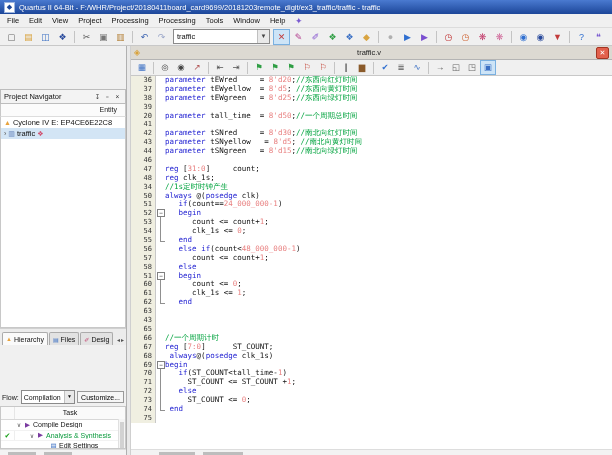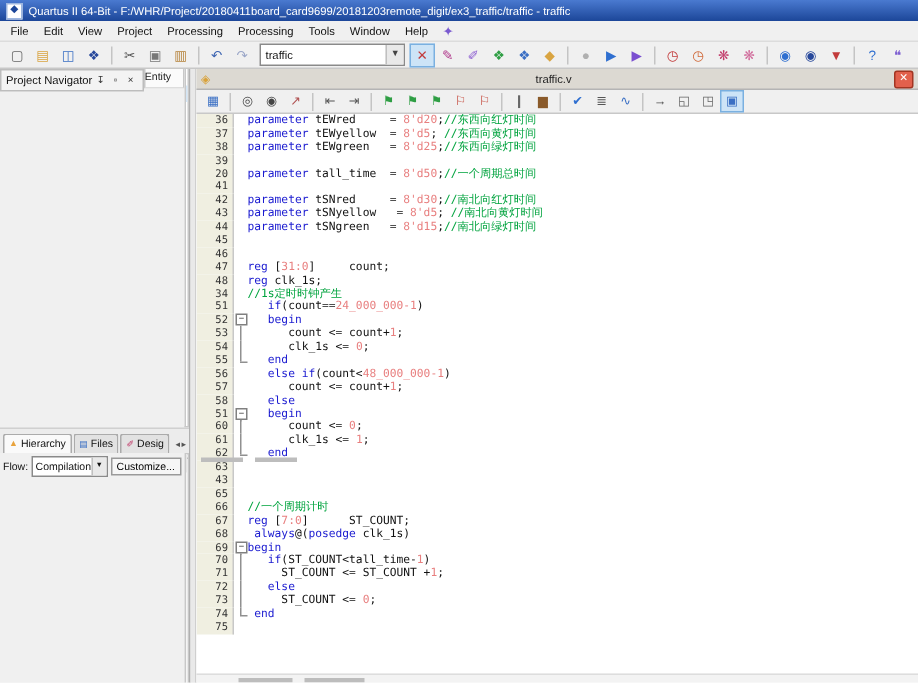--- a/index.html
+++ b/index.html
@@ -14,21 +14,21 @@
   .ic{width:15px;height:14px;line-height:14px;text-align:center;font-size:9px;border:1px solid transparent;}
   .eic{width:14px;height:13px;line-height:13px;text-align:center;font-size:8.5px;border:1px solid transparent;}
   .ic.active,.eic.active{background:#cde4f7;border:1px solid #7ab0e0;}
   .sep{width:1px;height:12px;background:#c4c4c4;margin:0 3px;}
   .combo{width:92px;height:13px;background:#fff;border:1px solid #8a8a8a;display:flex;align-items:center;
        font-size:7.5px;padding-left:3px;margin:0 3px;}
   .combo .arrow{margin-left:auto;width:11px;height:100%;background:#e9e9e9;border-left:1px solid #c0c0c0;
        text-align:center;font-size:6px;line-height:12px;color:#444;}
   .main{display:flex;height:411px;}
   .left{width:126px;display:flex;flex-direction:column;border-right:1px solid #b0b0b0;background:#f0f0f0;}
-  .panel{display:flex;flex-direction:row;}
+  .panel{display:flex;flex-direction:column;margin-top:43px;}
   .phead{height:13px;display:flex;align-items:center;border:1px solid #bdbdbd;background:#f3f3f3;
        padding:0 3px;font-size:7.5px;gap:1px;}
   .phead .title{flex:1;white-space:nowrap;overflow:hidden;}
   .pbtn{width:9px;height:9px;line-height:9px;text-align:center;font-size:6.5px;color:#333;}
   .entity-head{height:12px;background:#fbfbfb;border-left:1px solid #c8c8c8;border-right:1px solid #c8c8c8;
        border-bottom:1px solid #ddd;text-align:right;padding-right:8px;line-height:12px;font-size:7px;color:#222;}
   .pn-body{flex:1;background:#fff;border:1px solid #c8c8c8;border-top:none;overflow:hidden;}
   .trow{height:11px;display:flex;align-items:center;gap:2px;padding-left:3px;font-size:7.5px;white-space:nowrap;}
   .trow.selected{background:#d3e5f5;}
   .tico{font-size:7px;line-height:9px;}
@@ -359,43 +359,43 @@
           <span class="ln">43</span>
           <span class="fold"></span>
           <span class="code"><span class="k">parameter</span><span class="p"> tSNyellow   = </span><span class="n">8'd5</span><span class="p">; </span><span class="c">//南北向黄灯时间</span></span>
         </div>
         <div class="cl">
           <span class="ln">44</span>
           <span class="fold"></span>
           <span class="code"><span class="k">parameter</span><span class="p"> tSNgreen   = </span><span class="n">8'd15</span><span class="p">;</span><span class="c">//南北向绿灯时间</span></span>
         </div>
         <div class="cl">
-          <span class="ln">45</span>
-          <span class="fold"></span>
-          <span class="code"></span>
-        </div>
-        <div class="cl">
           <span class="ln">46</span>
           <span class="fold"></span>
           <span class="code"></span>
         </div>
         <div class="cl">
           <span class="ln">47</span>
           <span class="fold"></span>
           <span class="code"><span class="k">reg</span><span class="p"> [</span><span class="n">31:0</span><span class="p">]     count;</span></span>
         </div>
         <div class="cl">
           <span class="ln">48</span>
           <span class="fold"></span>
           <span class="code"><span class="k">reg</span><span class="p"> clk_1s;</span></span>
         </div>
         <div class="cl">
           <span class="ln">34</span>
           <span class="fold"></span>
           <span class="code"><span class="c">//1s定时时钟产生</span></span>
+        </div>
+        <div class="cl">
+          <span class="ln">50</span>
+          <span class="fold"></span>
+          <span class="code"><span class="k">always</span><span class="p"> @(</span><span class="k">posedge</span><span class="p"> clk)</span></span>
         </div>
         <div class="cl">
           <span class="ln">51</span>
           <span class="fold"></span>
           <span class="code"><span class="p">   </span><span class="k">if</span><span class="p">(count==</span><span class="n">24_000_000-1</span><span class="p">)</span></span>
         </div>
         <div class="cl">
           <span class="ln">52</span>
           <span class="fold b">
             <span class="box">−</span>

